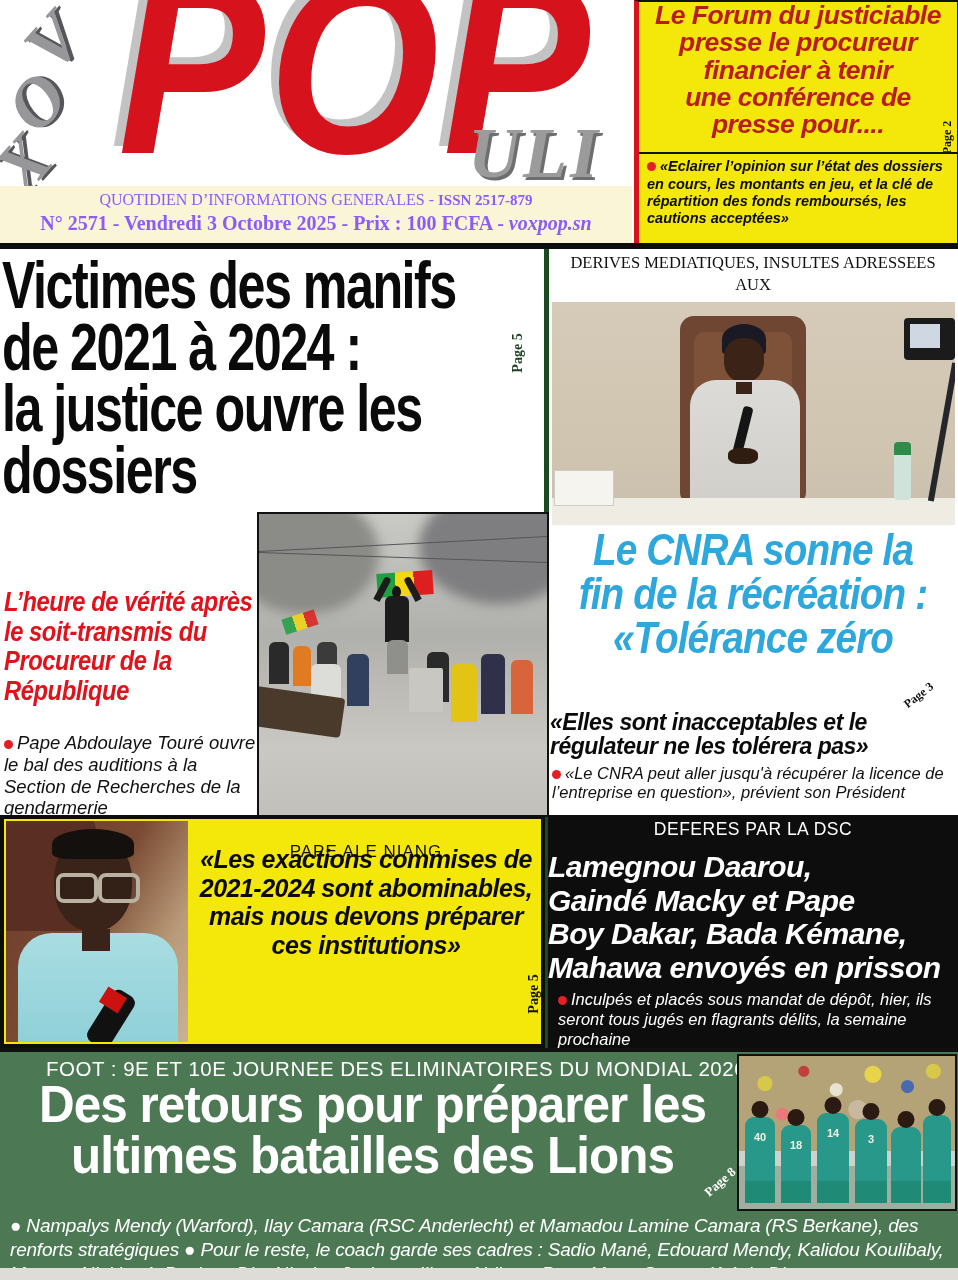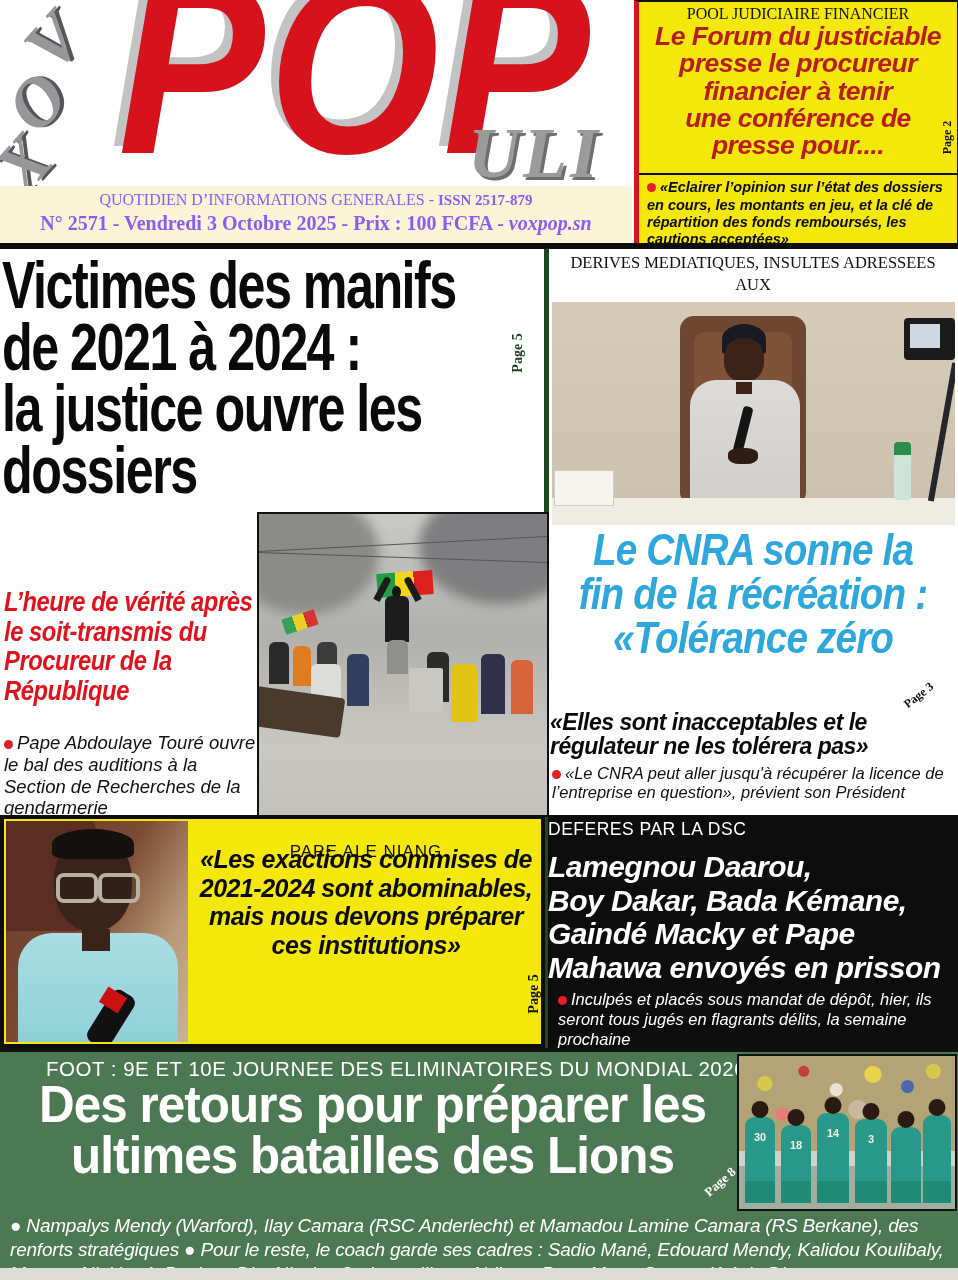--- a/index.html
+++ b/index.html
@@ -77,21 +77,21 @@
       background:linear-gradient(120deg,#6b3a2a 0%,#7a4a33 45%,#b99a78 75%,#c8b296 100%);}
   #niang-kicker{position:absolute;left:190px;top:6px;width:344px;text-align:center;font-size:17px;
       letter-spacing:1px;color:#111;margin-top:17px;}
   #niang-quote{position:absolute;left:188px;top:26px;width:348px;text-align:center;font-weight:bold;
       font-style:italic;font-size:25px;line-height:1.14;color:#0b0b0b;letter-spacing:-0.5px;}
   #niang-page{position:absolute;right:-12px;bottom:42px;transform:rotate(-90deg);
       font-family:"Liberation Serif",serif;font-weight:bold;font-size:14px;color:#111;}
 
   
   #dsc-box{left:548px;top:815px;width:410px;height:233px;background:#0d0d0d;color:#fff;}
-  #dsc-kicker{text-align:left;font-size:17.5px;margin-top:4px;letter-spacing:0.5px;}
+  #dsc-kicker{text-align:center;font-size:17.5px;margin-top:4px;letter-spacing:0.5px;}
   #dsc-headline{text-align:left;font-weight:bold;font-style:italic;font-size:30px;line-height:1.12;
       margin-top:10px;letter-spacing:-0.5px;}
   #dsc-bullet{font-style:italic;font-size:16.5px;line-height:1.2;padding:6px 8px 0 10px;}
 
   
   #foot-section{left:0;top:1048px;width:958px;height:220px;background:#4d7854;border-top:4px solid #111;
       box-sizing:border-box;}
   #foot-kicker{position:absolute;left:46px;top:5px;color:#fff;font-size:20.5px;letter-spacing:0.5px;}
   #foot-headline{position:absolute;left:0;top:27px;width:745px;text-align:center;color:#fff;
       font-weight:bold;font-size:52px;line-height:0.98;transform:scaleX(0.95);transform-origin:372px 0;
@@ -134,21 +134,20 @@
     <div class="abs" id="pop">POP</div>
     <div class="abs" id="uli">ULI</div>
   </div>
 
   <div class="abs" id="masthead-strip">
     <div id="tagline"><span>QUOTIDIEN D’INFORMATIONS GENERALES - </span><b>ISSN 2517-879</b></div>
     <div id="issue-line"><span>N° 2571 - Vendredi 3 Octobre 2025 - Prix : 100 FCFA - </span><span class="site">voxpop.sn</span></div>
   </div>
 
   <div class="abs" id="tr-box">
-    <div id="tr-kicker">POOL JUDICIAIRE FINANCIER</div>
     <div id="tr-headline">
       <div>Le Forum du justiciable</div>
       <div>presse le procureur</div>
       <div>financier à tenir</div>
       <div>une conférence de</div>
       <div>presse pour....</div>
     </div>
     <div id="tr-page">Page 2</div>
     <div id="tr-quote"><span class="dot"></span><span>«Eclairer l’opinion sur l’état des dossiers en cours, les montants en jeu, et la clé de répartition des fonds remboursés, les cautions acceptées»</span></div>
   </div>
@@ -243,39 +242,39 @@
         <div>ces institutions»</div>
       </div>
       <div id="niang-page">Page 5</div>
     </div>
   </div>
 
   <div class="abs" id="dsc-box">
     <div id="dsc-kicker">DEFERES PAR LA DSC</div>
     <div id="dsc-headline">
       <div>Lamegnou Daarou,</div>
+      <div>Gaindé Macky et Pape</div>
       <div>Boy Dakar, Bada Kémane,</div>
-      <div>Gaindé Macky et Pape</div>
       <div>Mahawa envoyés en prisson</div>
     </div>
     <div id="dsc-bullet"><span class="dot"></span><span>Inculpés et placés sous mandat de dépôt, hier, ils seront tous jugés en flagrants délits, la semaine prochaine</span></div>
   </div>
 
   <div class="abs" id="foot-section">
     <div id="foot-kicker">FOOT : 9E ET 10E JOURNEE DES ELIMINATOIRES DU MONDIAL 2026</div>
     <div id="foot-headline">
       <div>Des retours pour préparer les</div>
       <div>ultimes batailles des Lions</div>
     </div>
     <div id="foot-page">Page 8</div>
 
     <div id="foot-photo">
       <div class="player" style="left:6px;width:30px;height:86px">
         <span class="head"></span>
-        <span class="num">30</span>
+        <span class="num">40</span>
         <span class="shorts"></span>
       </div>
       <div class="player" style="left:42px;width:30px;height:78px">
         <span class="head"></span>
         <span class="num">18</span>
         <span class="shorts"></span>
       </div>
       <div class="player" style="left:78px;width:32px;height:90px">
         <span class="head"></span>
         <span class="num">14</span>

